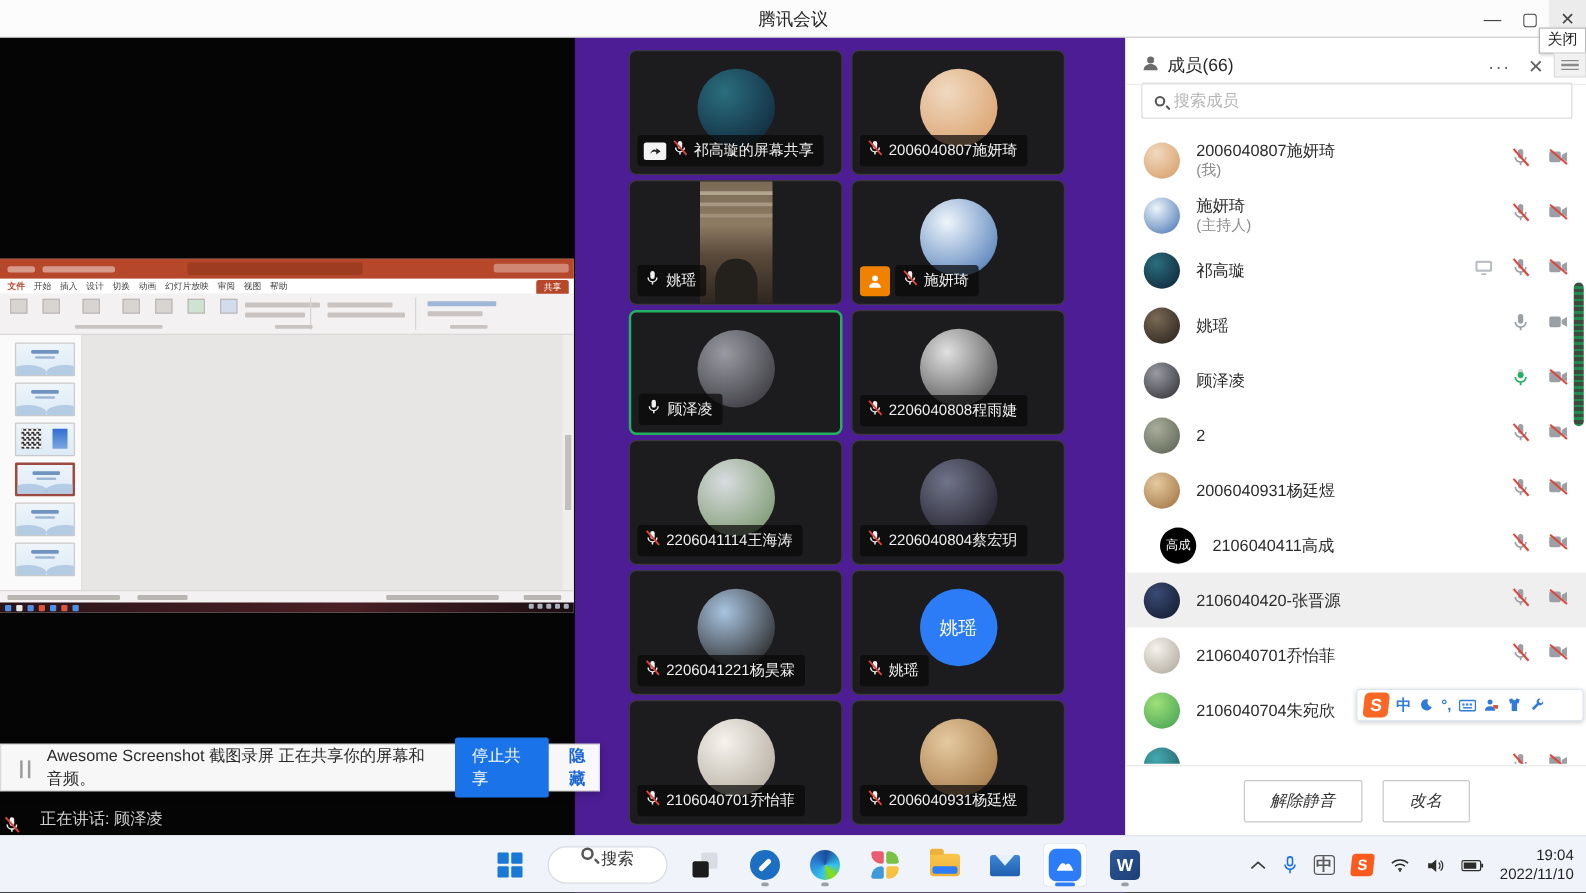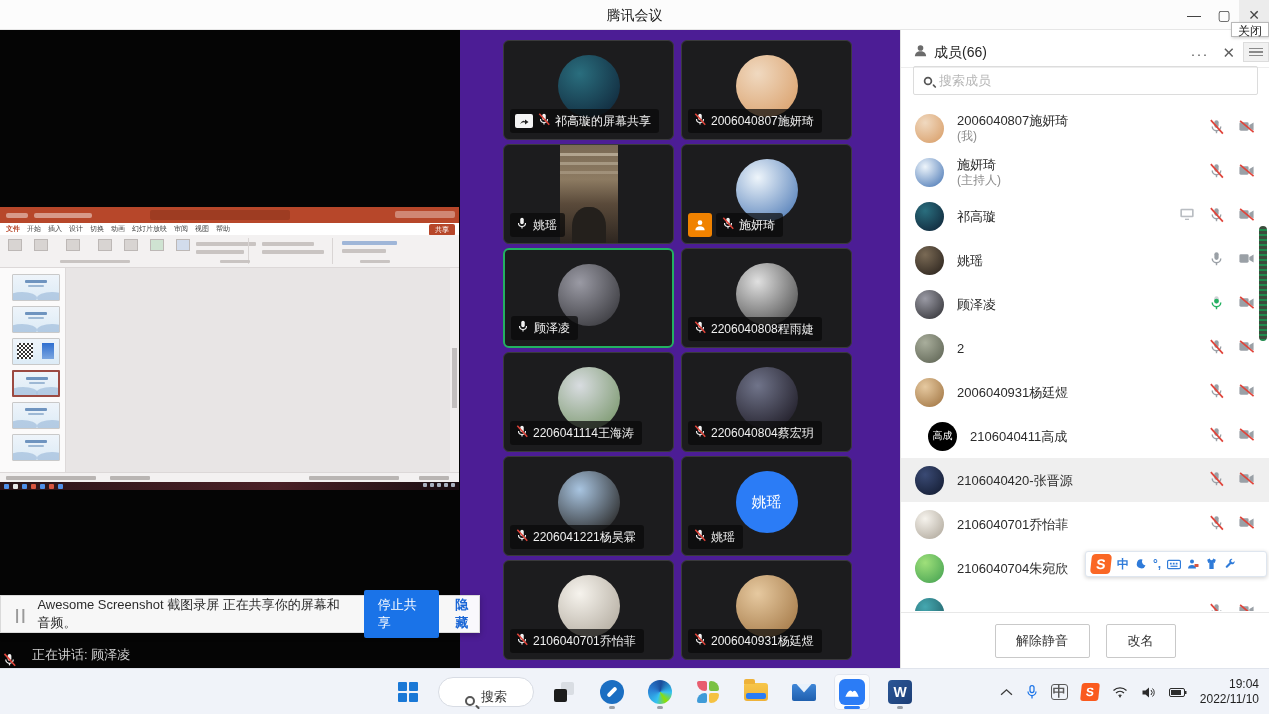--- a/index.html
+++ b/index.html
@@ -5,21 +5,21 @@
   * { margin:0; padding:0; box-sizing:border-box; }
   html,body { width:1269px; height:714px; overflow:hidden; font-family:"Liberation Sans","DejaVu Sans",sans-serif; background:#000; }
   .abs { position:absolute; }
   #stage { position:relative; width:1269px; height:714px; background:#111; }
 
   
   #titlebar { left:0; top:0; width:1269px; height:30px; background:#fcfcfc; border-bottom:1px solid #e6e6e6; z-index:30; }
   #win-title { position:absolute; left:0; right:0; top:7px; text-align:center; font-size:14px; color:#222; }
   .winbtn { position:absolute; top:0; width:30px; height:30px; display:flex; align-items:center; justify-content:center; color:#444; font-size:14px; }
   #btn-min { right:60px; } #btn-max { right:30px; } #btn-close { right:0; background:#ececec; }
-  #close-tip { left:1231px; top:22px; width:38px; height:15px; background:#fff; border:1px solid #b9b9b9; box-shadow:1px 1px 3px rgba(0,0,0,.2); font-size:12px; color:#222; text-align:center; line-height:17px; z-index:60; }
+  #close-tip { left:1231px; top:22px; width:38px; height:21px; background:#fff; border:1px solid #b9b9b9; box-shadow:1px 1px 3px rgba(0,0,0,.2); font-size:12px; color:#222; text-align:center; line-height:17px; z-index:60; }
   #menu-chip { left:1243px; top:42px; width:26px; height:20px; background:#f1f1f1; border:1px solid #dcdcdc; z-index:60; display:flex; flex-direction:column; justify-content:center; gap:2px; align-items:center; }
   #menu-chip i { display:block; width:14px; height:1.5px; background:#8a8a8a; }
 
   
   #share-region { left:0; top:30px; width:460px; height:638px; background:#050505; overflow:hidden; }
   #ppt { left:0; top:177px; width:459px; height:283px; background:#e8e5e5; }
   #ppt-titlebar { left:0; top:0; width:459px; height:16px; background:#b7472a; display:flex; align-items:center; }
   .tbar-dot { width:22px; height:5px; margin-left:6px; background:rgba(255,255,255,.45); border-radius:2px; }
   #ppt-search { position:absolute; left:150px; top:3px; width:140px; height:10px; background:#9e3c22; border-radius:2px; }
   #ppt-titlebar .winctl { position:absolute; right:4px; top:4px; width:60px; height:7px; background:rgba(255,255,255,.35); border-radius:2px; }
@@ -89,38 +89,38 @@
   #mp-search .ph { color:#b5b5b5; font-size:13px; }
   #member-list { position:absolute; left:0; top:76px; width:100%; height:505px; overflow:hidden; }
   .mrow { position:relative; height:44px; display:flex; align-items:center; padding-left:14px; }
   .mrow.hl { background:#efefef; }
   .mrow .av { width:29px; height:29px; border-radius:50%; flex:0 0 29px; display:flex; align-items:center; justify-content:center; color:#fff; font-size:10px; }
   .mrow .nm { margin-left:13px; font-size:13px; color:#2b2b2b; line-height:15px; }
   .mrow .nm .sub { font-size:12px; color:#8c8c8c; }
   .mrow .ics { position:absolute; right:14px; display:flex; gap:13px; align-items:center; }
   #mp-scrollbar { position:absolute; right:2px; top:196px; width:8px; height:115px; border-radius:4px; background:repeating-linear-gradient(#3c4c3c 0 3px,#1f8a4c 3px 5px); }
   #mp-footer { position:absolute; left:0; bottom:0; width:100%; height:56px; background:#fff; border-top:1px solid #e8e8e8; display:flex; align-items:center; justify-content:center; gap:16px; }
-  .mp-btn { border:1px solid #c9c9c9; border-radius:2px; background:#fff; font-size:13px; color:#333; padding:7px 0; text-align:center; }
+  .mp-btn { border:1px solid #c9c9c9; border-radius:2px; background:#fff; font-size:13px; color:#333; padding:7px 0; text-align:center;font-style:italic; }
   #btn-unmute { width:95px; } #btn-rename { width:70px; }
 
   
   #sogou-bar { left:1085px; top:551px; width:182px; height:26px; background:#fff; border:1px solid #dfe6ef; border-radius:3px; box-shadow:0 1px 4px rgba(0,0,0,.18); display:flex; align-items:center; gap:6px; padding:0 5px; z-index:50; }
   #sogou-logo { width:20px; height:20px; background:#fa6725; border-radius:4px; color:#fff; font-weight:bold; font-size:14px; display:flex; align-items:center; justify-content:center; transform:skewX(-6deg); }
   .sg-ic { color:#2f7bd9; font-size:12px; font-weight:bold; display:flex; align-items:center; }
 
   
   #taskbar { left:0; top:668px; width:1269px; height:46px; background:#f0f3f9; border-top:1px solid #e0e4ec; z-index:45; }
   #tb-center { position:absolute; left:390px; top:0; height:46px; display:flex; align-items:center; gap:12px; }
   .tb-item { position:relative; width:36px; height:36px; display:flex; align-items:center; justify-content:center; border-radius:5px; }
   .tb-item.active { background:#fbfcfe; box-shadow:inset 0 0 0 1px #e2e6ee; }
   .tb-item .runline { position:absolute; bottom:1px; left:50%; transform:translateX(-50%); width:6px; height:3px; border-radius:2px; background:#9aa0a8; }
   .tb-item.active .runline { width:16px; background:#2b7cf6; }
   #start-grid { width:20px; height:20px; display:grid; grid-template-columns:9px 9px; grid-template-rows:9px 9px; gap:2px; }
   #start-grid i { background:#1a78d6; border-radius:1px; }
-  #search-pill { width:96px; height:30px; background:#fff; border:1px solid #d8dce4; border-radius:16px; display:flex; align-items:flex-end; justify-content:center; gap:6px; font-size:13px; color:#333; }
+  #search-pill { width:96px; height:30px; background:#fff; border:1px solid #d8dce4; border-radius:16px; display:flex; align-items:flex-start; justify-content:center; gap:6px; font-size:13px; color:#333; }
   .lens { width:10px; height:10px; border:2px solid #555; border-radius:50%; position:relative; }
   .lens::after { content:""; position:absolute; left:8px; top:8px; width:5px; height:2px; background:#555; transform:rotate(45deg); border-radius:1px; }
   #taskview { position:relative; width:20px; height:20px; }
   #taskview .sq1 { position:absolute; right:0; top:0; width:13px; height:13px; background:#d9dde3; border-radius:2px; }
   #taskview .sq2 { position:absolute; left:0; bottom:0; width:13px; height:13px; background:#1c1c1c; border-radius:2px; }
   #toolcircle { width:24px; height:24px; border-radius:50%; background:#1b6ec2; display:flex; align-items:center; justify-content:center; }
   #toolcircle i { width:12px; height:4px; background:#fff; border-radius:2px; transform:rotate(-45deg); }
   #edge-icon { width:24px; height:24px; border-radius:50%; background:conic-gradient(from 200deg,#35c1f1,#2a7fd4,#1b4d9b,#35c1f1 70%,#8ee000 85%,#35c1f1); }
   #store-grid { width:22px; height:22px; display:grid; grid-template-columns:10px 10px; grid-template-rows:10px 10px; gap:2px; }
   #store-grid i:nth-child(1){background:#e85d6f;border-radius:2px 2px 2px 8px;}

